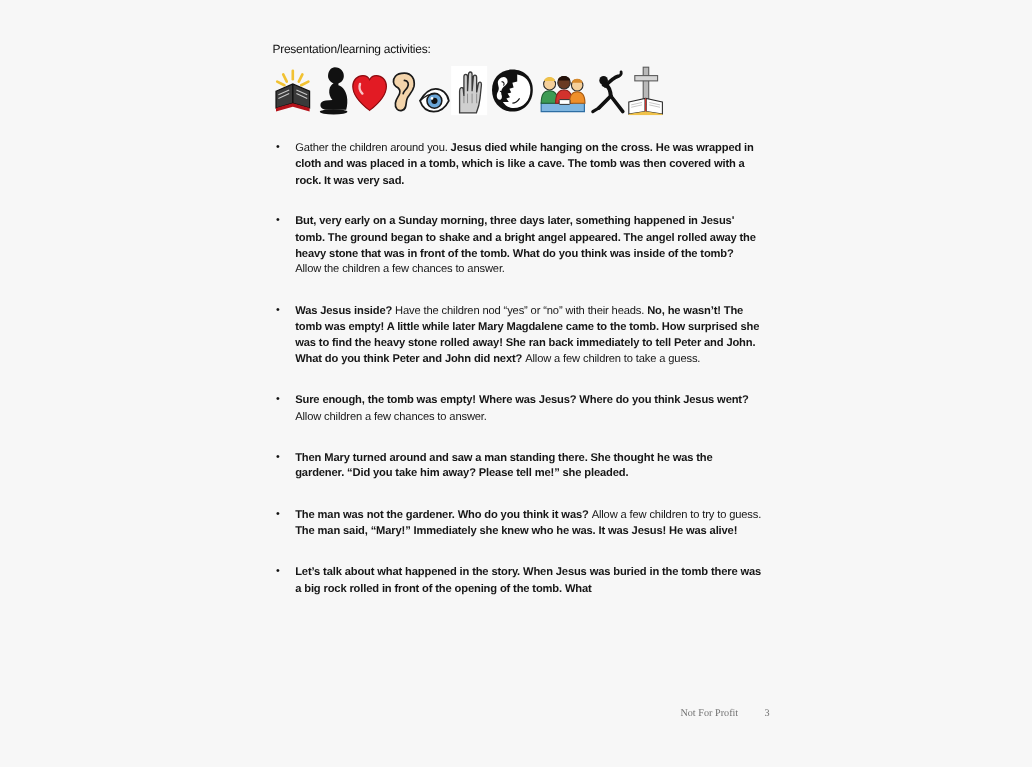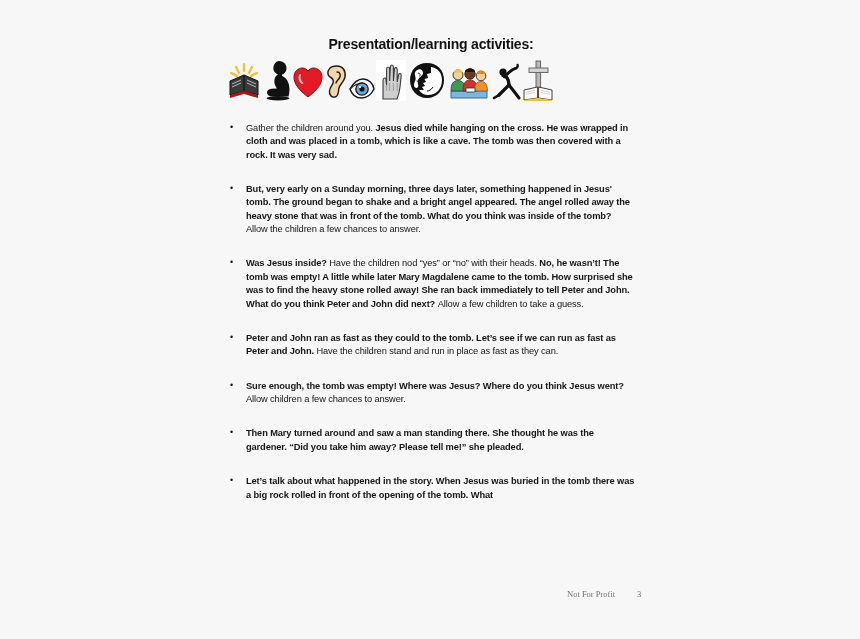--- a/index.html
+++ b/index.html
@@ -21,27 +21,26 @@
     height: 639px;
     background: #f7f7f7;
   }
   #content {
     position: absolute;
     left: 227px;
     top: 36px;
     width: 408px;
   }
   .heading {
-    font-size: 14px;
-    font-weight: bold;
+    font-size: 10px;
+    font-weight: normal;
     letter-spacing: -0.2px;
     color: #111;
     margin: 0 0 6px 0;
     line-height: 1.2;
-    text-align: center;
   }
   #iconstrip {
     display: flex;
     align-items: flex-end;
     height: 42px;
     margin: 0 0 6px 0;
     gap: 1px;
     padding-left: 1px;
   }
   .icon {
@@ -218,23 +217,23 @@
           <path d="M2 41 L15.5 39 L16.5 39 L30 41 L30 42 L2 42 Z" fill="#f0c24a"></path>
         </svg>
       </span>
 
     </div>
 
     <ul class="bullets">
       <li><span><span class="n">Gather the children around you. </span><span class="b">Jesus died while hanging on the cross. He was wrapped in cloth and was placed in a tomb, which is like a cave.  The tomb was then covered with a rock. It was very sad.</span></span></li>
       <li><span><span class="b">But, very early on a Sunday morning, three days later, something happened in Jesus' tomb. The ground began to shake and a bright angel appeared. The angel rolled away the heavy stone that was in front of the tomb. What do you think was inside of the tomb? </span><span class="n"> Allow the children a few chances to answer.</span></span></li>
       <li><span><span class="b">Was Jesus inside? </span><span class="n">Have the children nod “yes” or “no” with their heads. </span><span class="b">No, he wasn’t!  The tomb was empty!  A little while later Mary Magdalene came to the tomb.  How surprised she was to find the heavy stone rolled away!  She ran back immediately to tell Peter and John.  What do you think Peter and John did next? </span><span class="n"> Allow a few children to take a guess.</span></span></li>
-      <li><span><span class="b">Peter and John ran as fast as they could to the tomb. Let’s see if we can run as fast as Peter and John. </span><span class="n">Have the children stand and run in place as fast as they can.</span></span></li>
       <li><span><span class="b"> Sure enough, the tomb was empty!  Where was Jesus?  Where do you think Jesus went? </span><span class="n">    Allow children a few chances to answer.</span></span></li>
       <li><span><span class="b">Then Mary turned around and saw a man standing there. She thought he was the gardener.  “Did you take him away?  Please tell me!” she pleaded.</span></span></li>
+      <li><span><span class="b">The man was not the gardener.  Who do you think it was? </span><span class="n"> Allow a few children to try to guess.  </span><span class="b">The man said, “Mary!”  Immediately she knew who he was. It was Jesus! He was alive!</span></span></li>
       <li><span><span class="b">Let’s talk about what happened in the story. When Jesus was buried in the tomb there was a big rock rolled in front of the opening of the tomb.  What</span></span></li>
     </ul>
 
   </div>
 
   <div id="footer">
     <span class="fnote">Not For Profit</span>
     <span class="fpage">3</span>
   </div>
 

